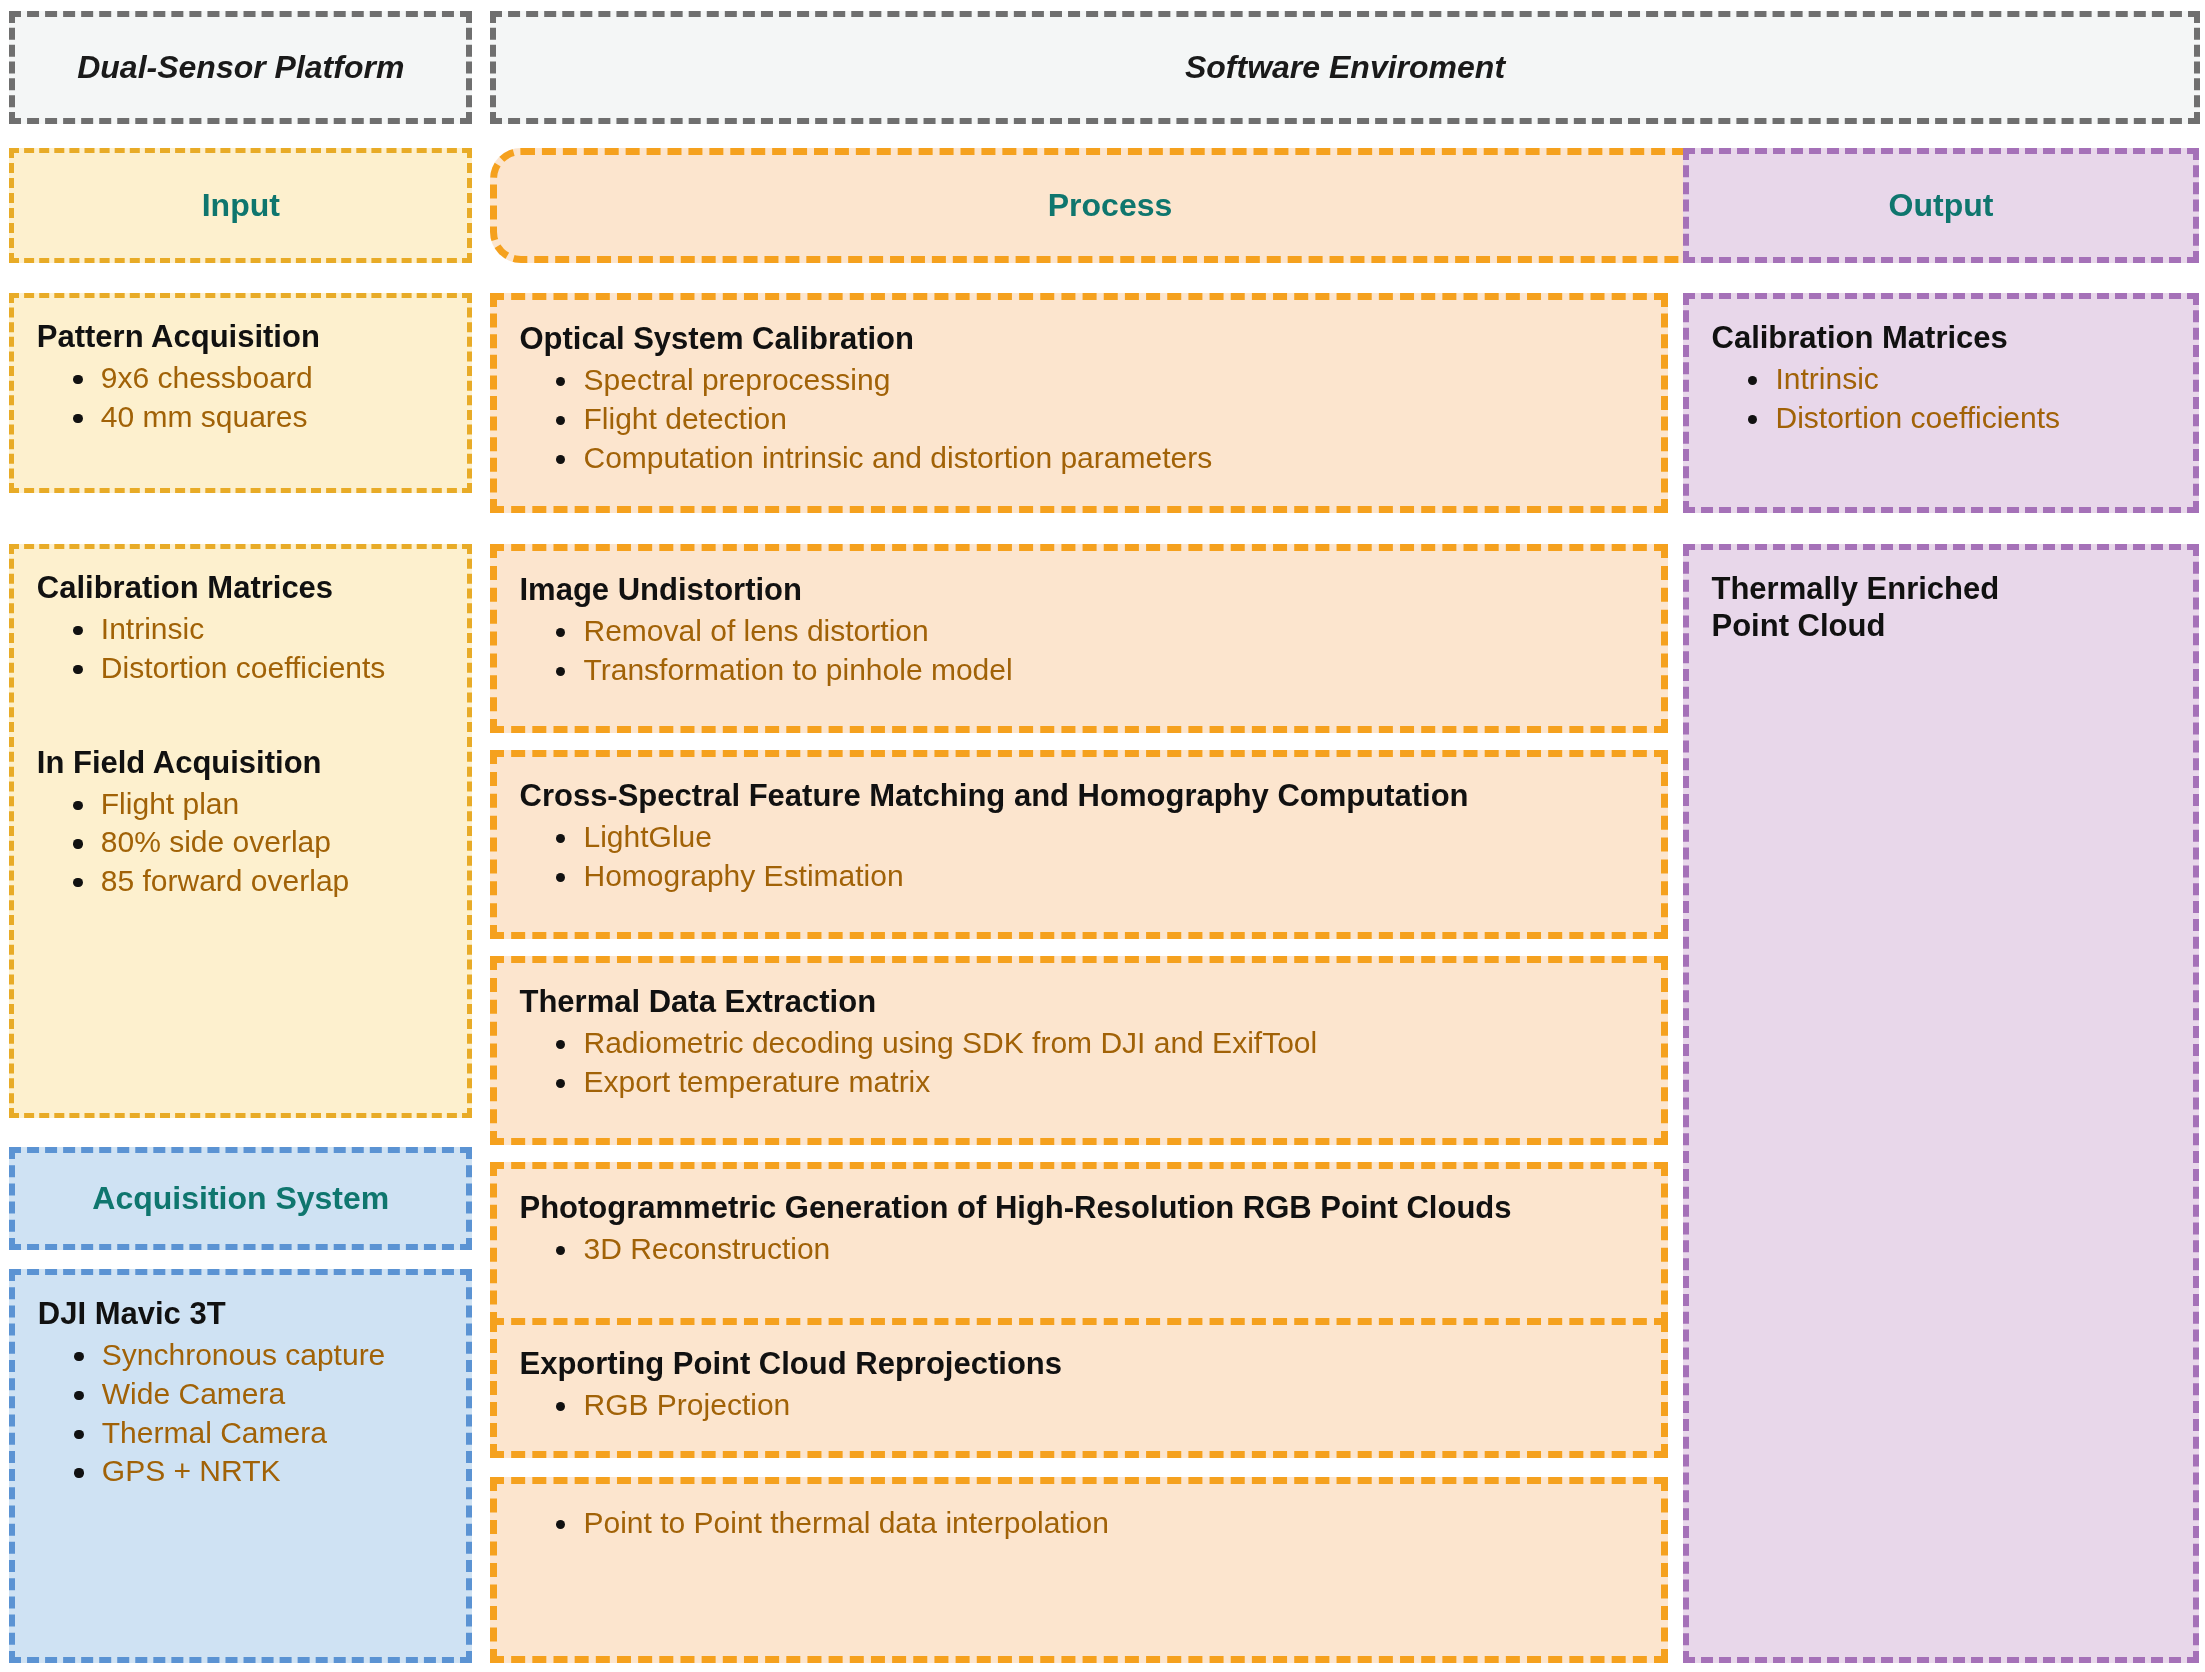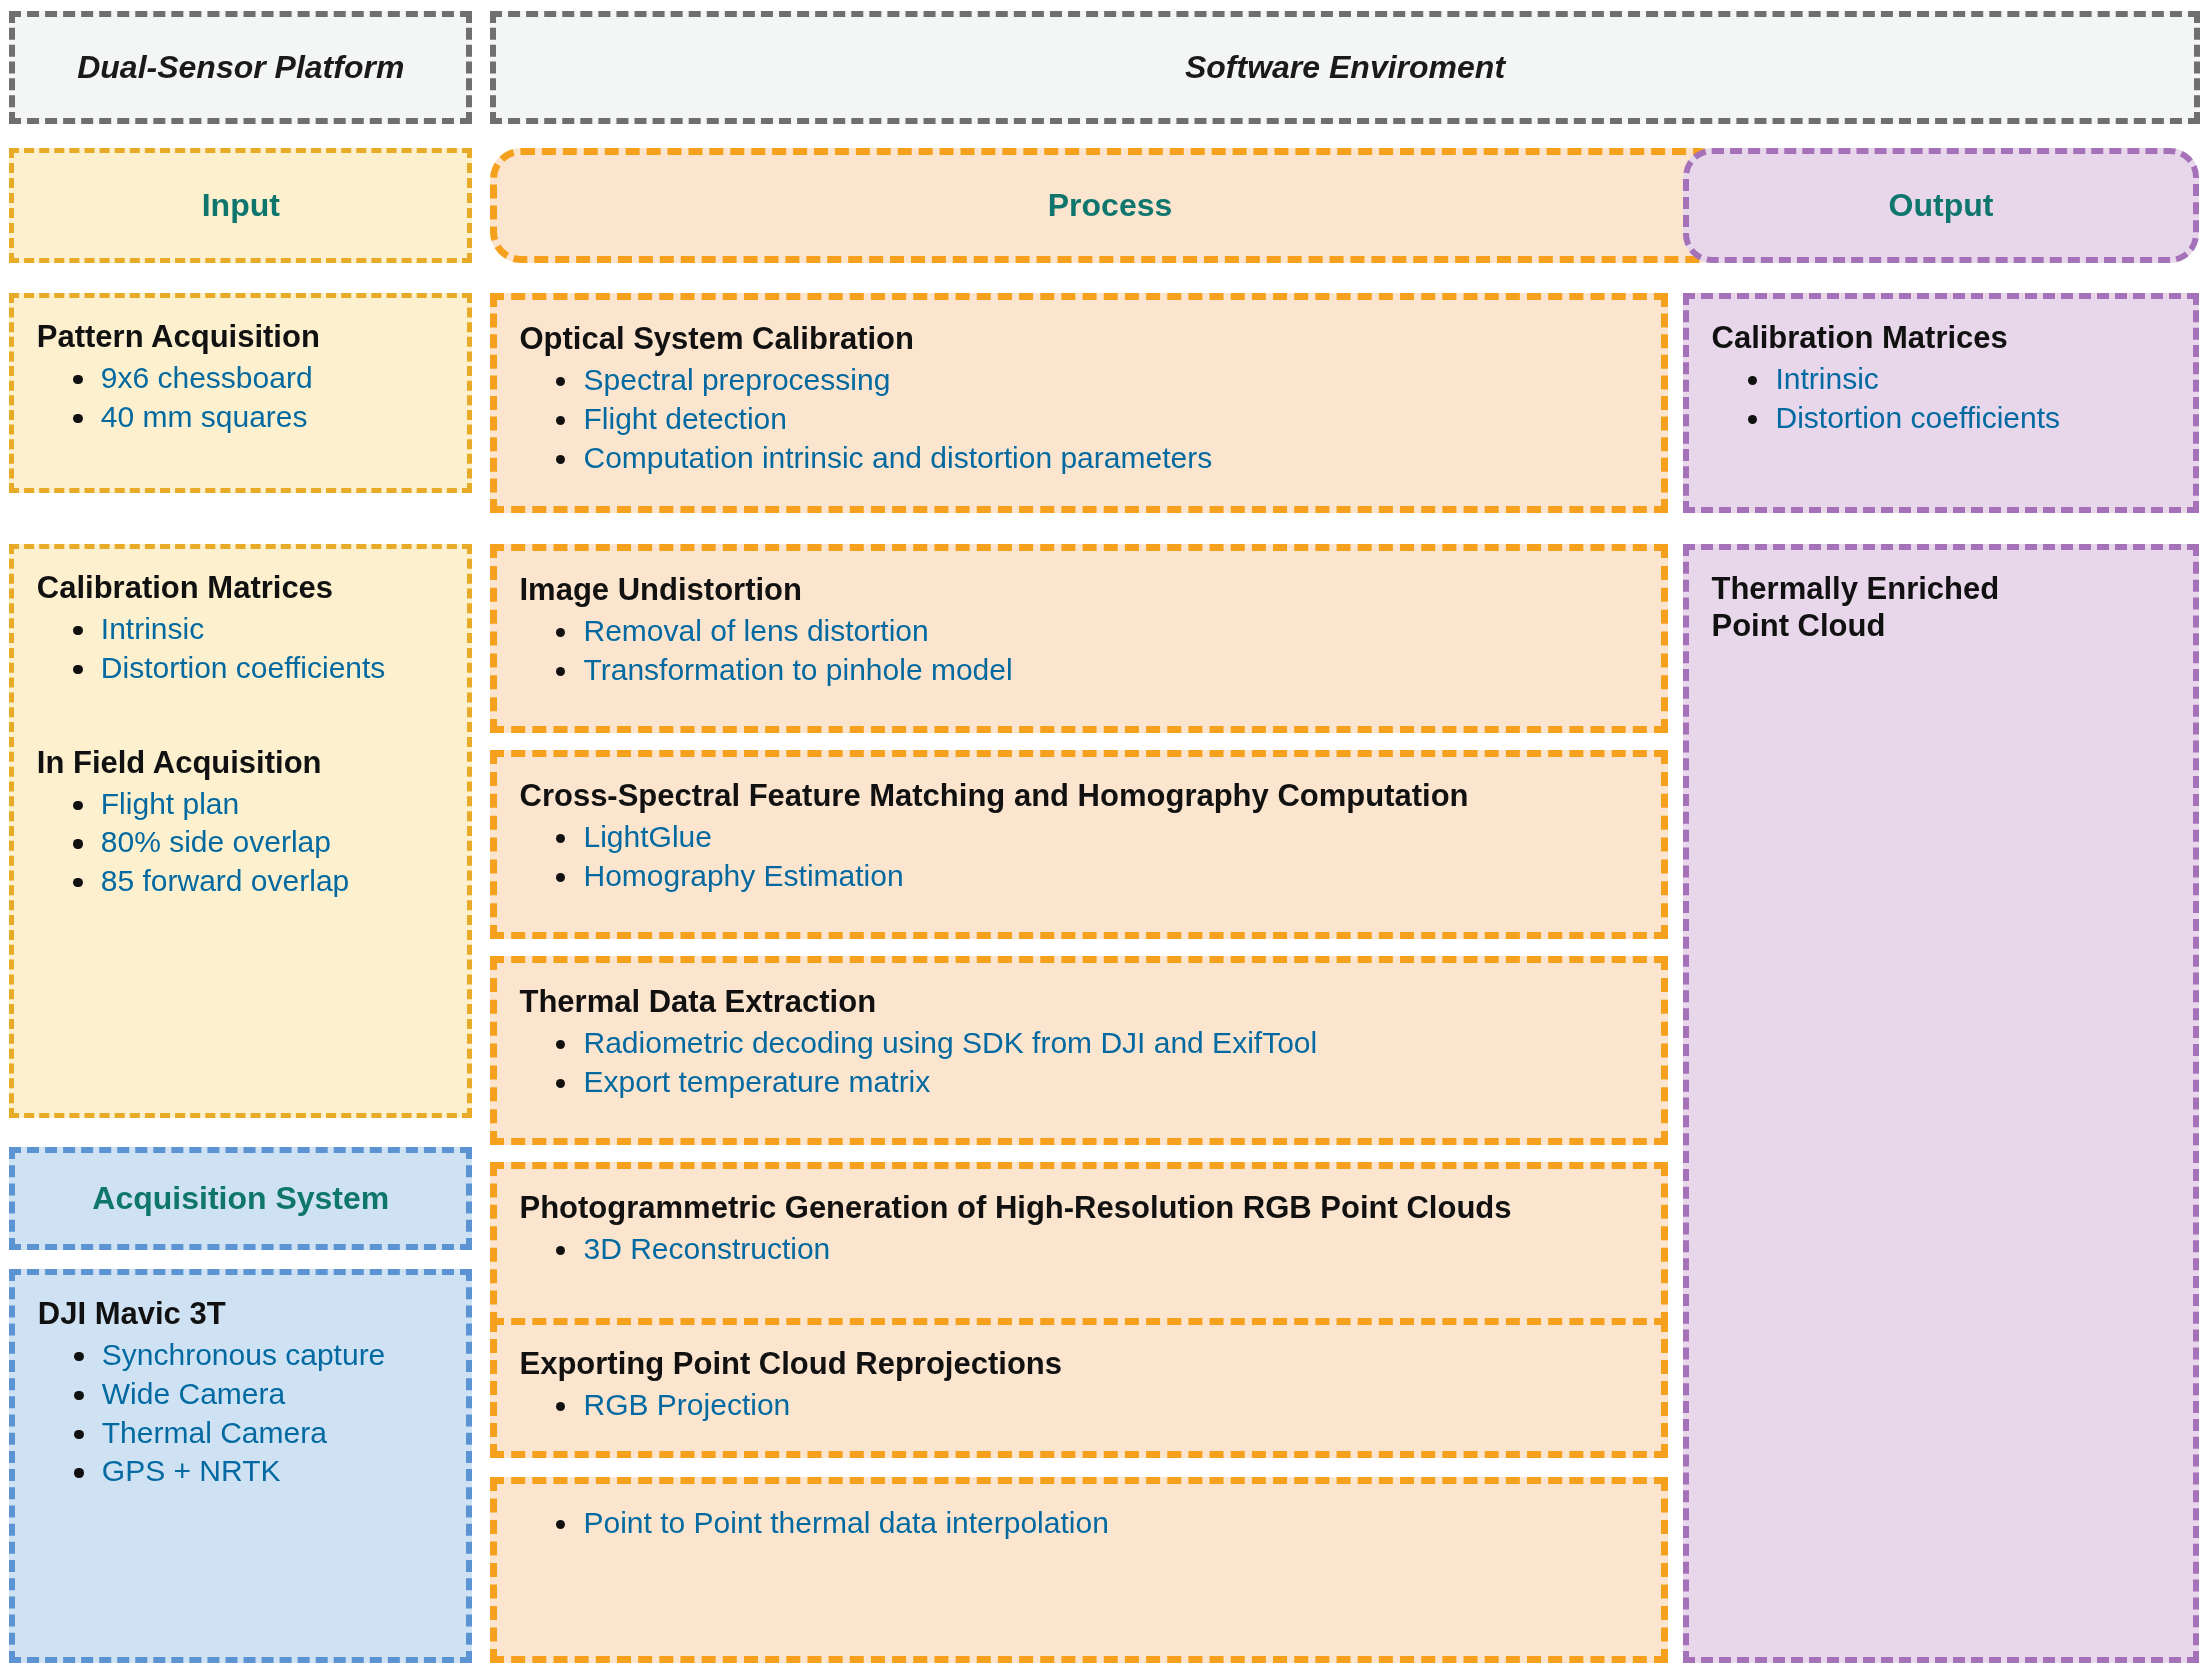--- a/index.html
+++ b/index.html
@@ -87,21 +87,21 @@
   }
 
   ul.bullets {
     list-style: none;
     margin: 0;
     padding: 0 0 0 34px;
   }
   ul.bullets li {
     position: relative;
     font-size: 30px;
-    color: #0369a1;
+    color: #a16207;
     line-height: 1.29;
     padding-left: 30px;
   }
   ul.bullets li::before {
     content: "";
     position: absolute;
     left: 2.6px;
     top: 16px;
     width: 9.3px;
     height: 9.3px;
@@ -125,21 +125,21 @@
   </div>
 
   <div class="box yellow band" style="left:9.3px; top:148px; width:463px; height:115px;">
     <div class="band-title">Input</div>
   </div>
 
   <div class="box orange band" style="left:490px; top:148px; width:1240px; height:115px;border-radius:31px;">
     <div class="band-title">Process</div>
   </div>
 
-  <div class="box purple band" style="left:1683px; top:148px; width:516px; height:115px;border-radius:29px;">
+  <div class="box purple band" style="left:1683px; top:148px; width:516px; height:115px;">
     <div class="band-title">Output</div>
   </div>
 
   <div class="box yellow" style="left:9.3px; top:293px; width:463px; height:200px;">
     <div class="box-inner">
       <div class="card-title">Pattern Acquisition</div>
       <ul class="bullets">
         <li>9x6 chessboard</li>
         <li>40 mm squares</li>
       </ul>

